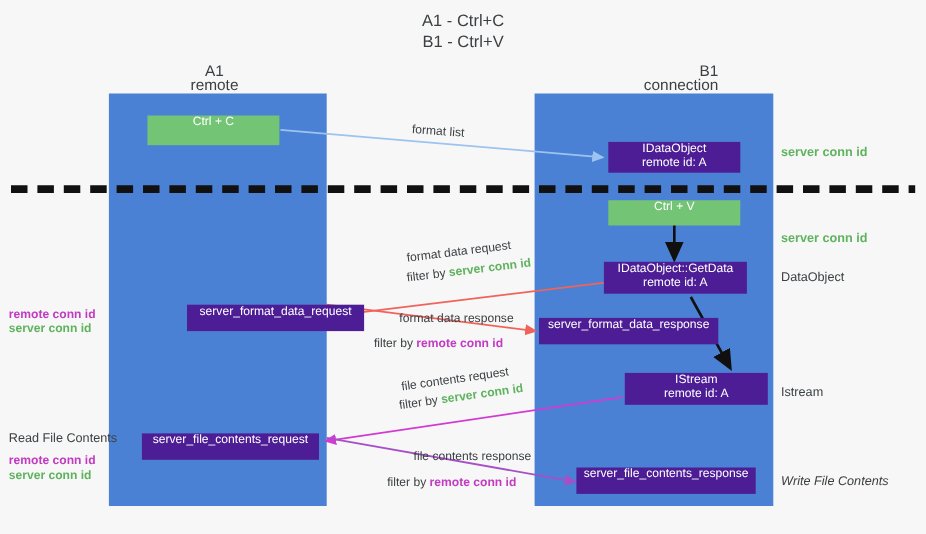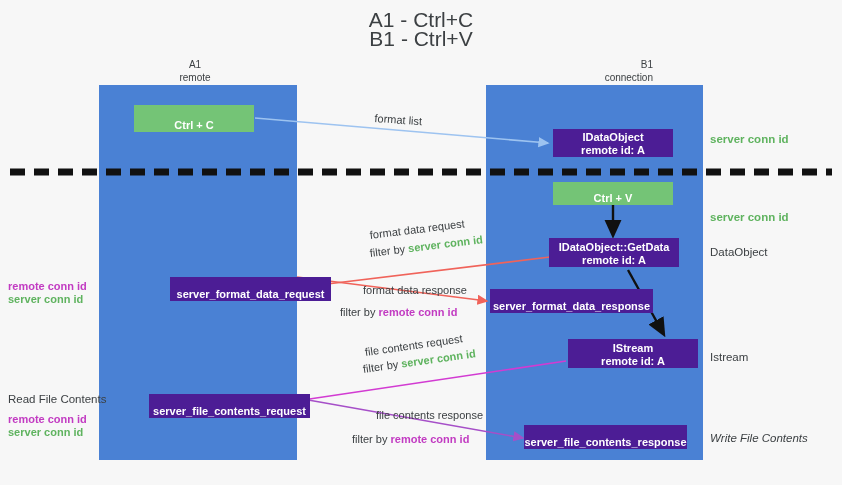--- a/index.html
+++ b/index.html
@@ -9,40 +9,39 @@
     font-family:"Liberation Sans", sans-serif;
     position:relative;
     overflow:hidden;
     color:#3c4043;
   }
   #stage{position:absolute;left:0;top:0;width:842px;height:485px;}
 
   
   .title{
     position:absolute;left:0;top:10px;width:842px;
-    text-align:center;font-size:21px;line-height:19px;color:#3c4043;
+    text-align:center;font-size:15px;line-height:19px;color:#3c4043;
   }
 
   
   .col-head{
-    position:absolute;text-align:center;font-size:10px;line-height:13px;color:#3c4043;
+    position:absolute;text-align:center;font-size:14px;line-height:13px;color:#3c4043;
   }
 
   
   .lane{position:absolute;background:#4a81d4;}
 
   
   .box{
     position:absolute;
-    display:flex;align-items:center;justify-content:flex-end;
+    display:flex;align-items:center;justify-content:flex-start;
     flex-direction:column;
     color:#ffffff;font-size:11px;line-height:13px;
     text-align:center;
     box-sizing:border-box;
-    font-weight:bold;
   }
   .box.green{background:#74c476;}
   .box.orange{background:#4c1d95;}
 
   
   .side-label{position:absolute;font-size:11.5px;line-height:14px;color:#3c4043;}
   .conn-green{color:#5fb35f;font-weight:bold;}
   .conn-purple{color:#c23bc2;font-weight:bold;}
   .lbl-stack{position:absolute;font-size:11px;line-height:14px;font-weight:bold;}
 
@@ -137,21 +136,21 @@
   </div>
 
   <div class="box orange" style="left:141px;top:277px;width:161px;height:24px;margin-left:29px;">
     <span>server_format_data_request</span>
   </div>
 
   <div class="box orange" style="left:490px;top:289px;width:163px;height:24px;">
     <span>server_format_data_response</span>
   </div>
 
-  <div class="box orange" style="left:129px;top:394px;width:161px;height:24px;margin-left:20px;">
+  <div class="box orange" style="left:129px;top:394px;width:161px;height:24px;">
     <span>server_file_contents_request</span>
   </div>
 
   <div class="box orange" style="left:524px;top:425px;width:163px;height:24px;">
     <span>server_file_contents_response</span>
   </div>
 
   <div class="side-label conn-green" style="left:710px;top:132px;">server conn id</div>
 
   <div class="side-label conn-green" style="left:710px;top:210px;">server conn id</div>

